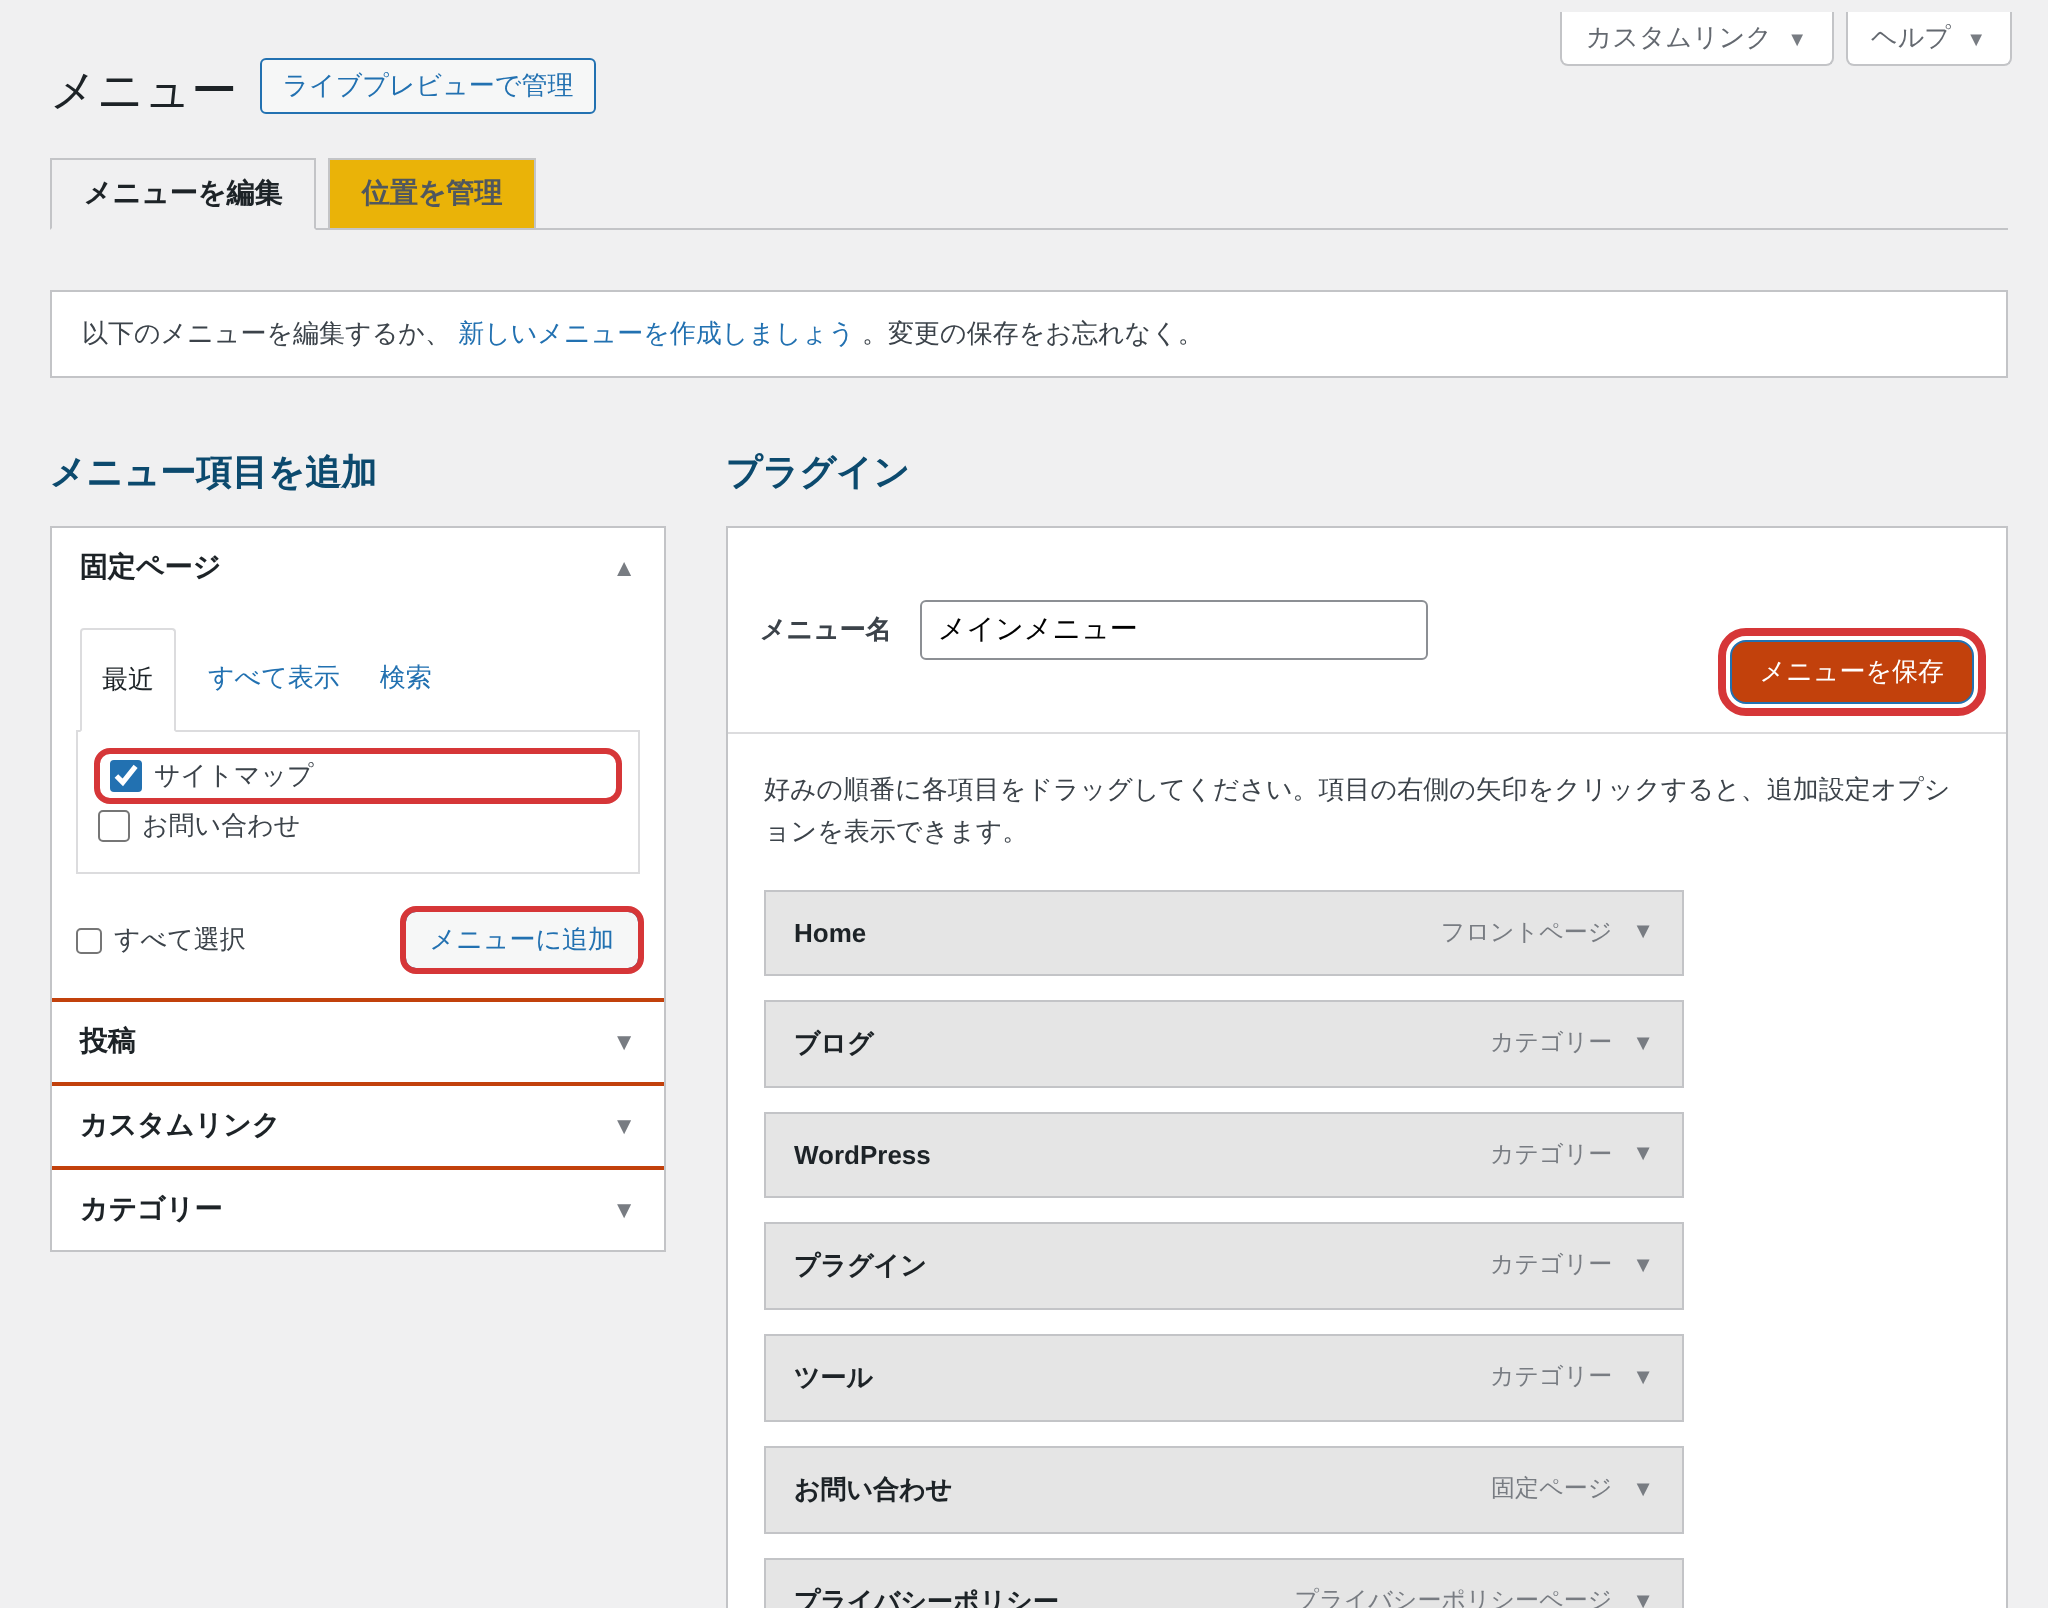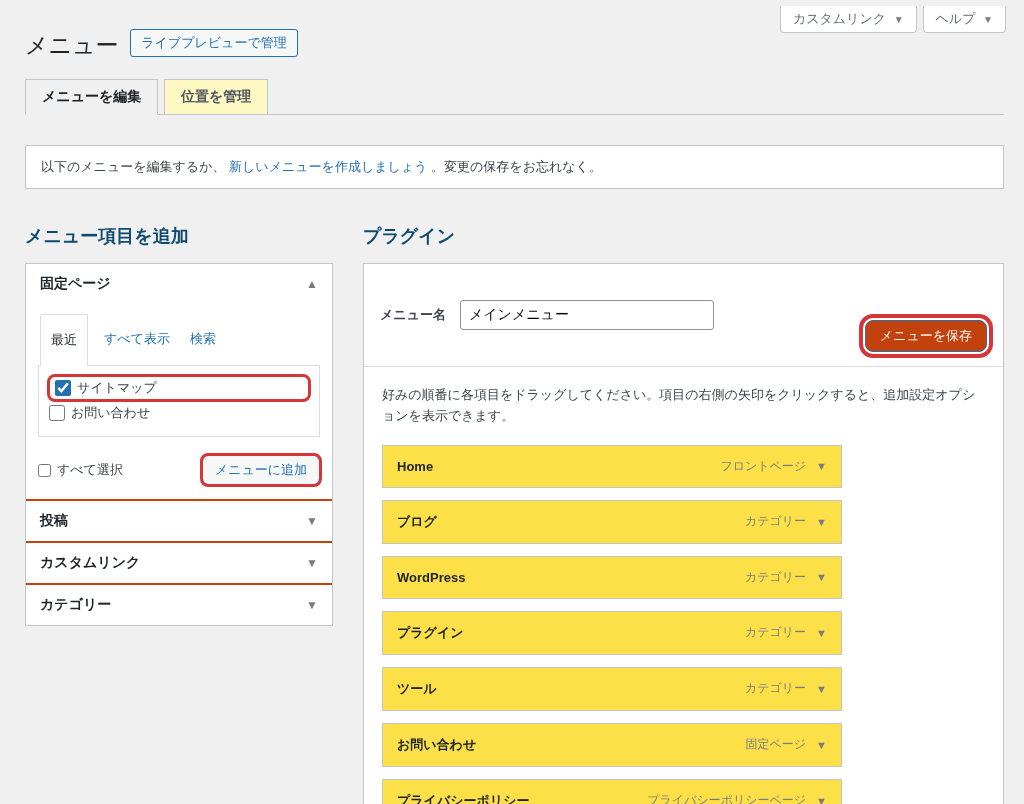--- a/index.html
+++ b/index.html
@@ -58,21 +58,21 @@
   border-bottom: 1px solid #c3c4c7;
   margin-top: 8px;
 }
 .nav-tab {
   display: inline-block;
   padding: 8px 16px;
   border: 1px solid #c3c4c7;
   border-bottom: none;
   margin-right: 2px;
   margin-bottom: -1px;
-  background: #fef9c3;
+  background: #eab308;
   color: #50575e;
   font-weight: 600;
   font-size: 14px;
   cursor: pointer;
 }
 .nav-tab.active {
   background: #f0f0f1;
   border-bottom: 1px solid #f0f0f1;
   color: #1d2327;
 }
@@ -213,21 +213,21 @@
   cursor: pointer;
   margin-top: 42px;
 }
 
 .menu-body { padding: 18px 18px 24px; }
 .menu-body p { font-size: 13px; color: #3c434a; margin-bottom: 18px; line-height: 1.6; }
 
 .menu-list { display:flex; flex-direction:column; gap: 12px; max-width: 460px; }
 .menu-item {
   border: 1px solid #c3c4c7;
-  background: #fde047;
+  background: #e5e5e5;
   padding: 12px 14px;
   display: flex;
   align-items: center;
   justify-content: space-between;
   cursor: move;
 }
 .menu-item .lbl { font-size: 13px; font-weight: 600; color:#1d2327; }
 .menu-item .meta { font-size: 12px; color: #787c82; display:flex; align-items:center; gap:10px; }
 .menu-item .tri { color:#787c82; font-size: 11px; }
 

